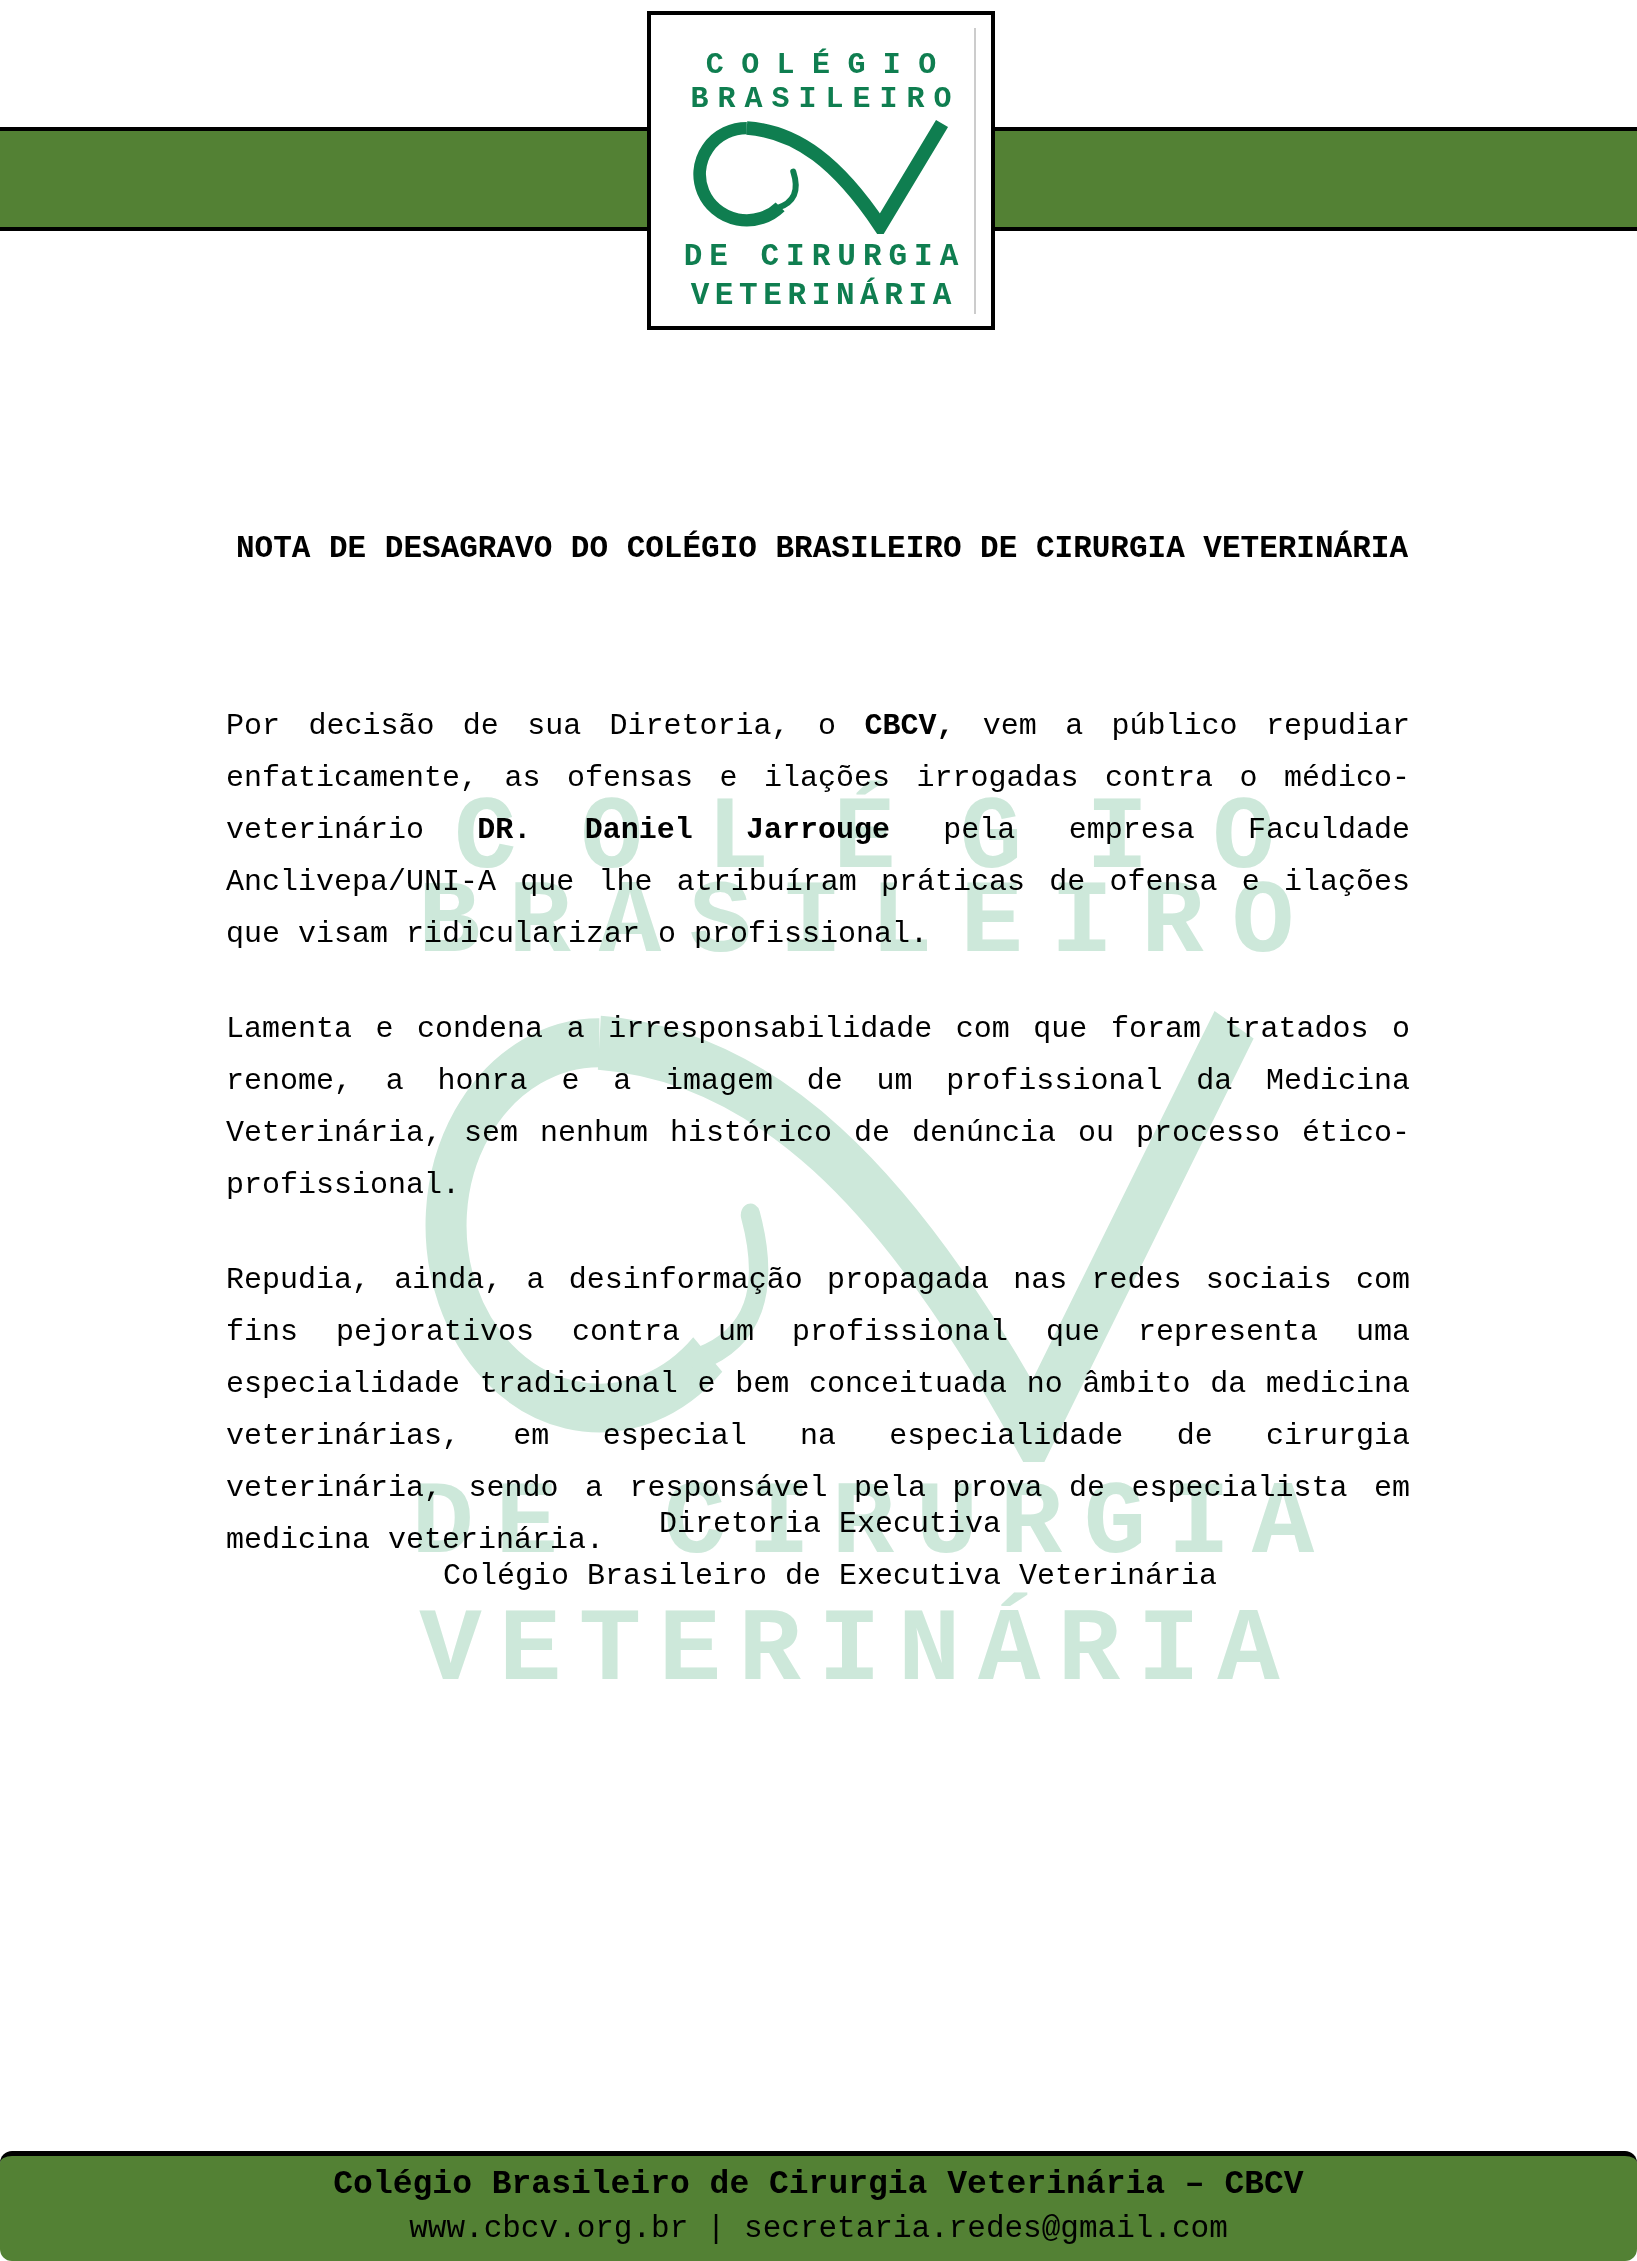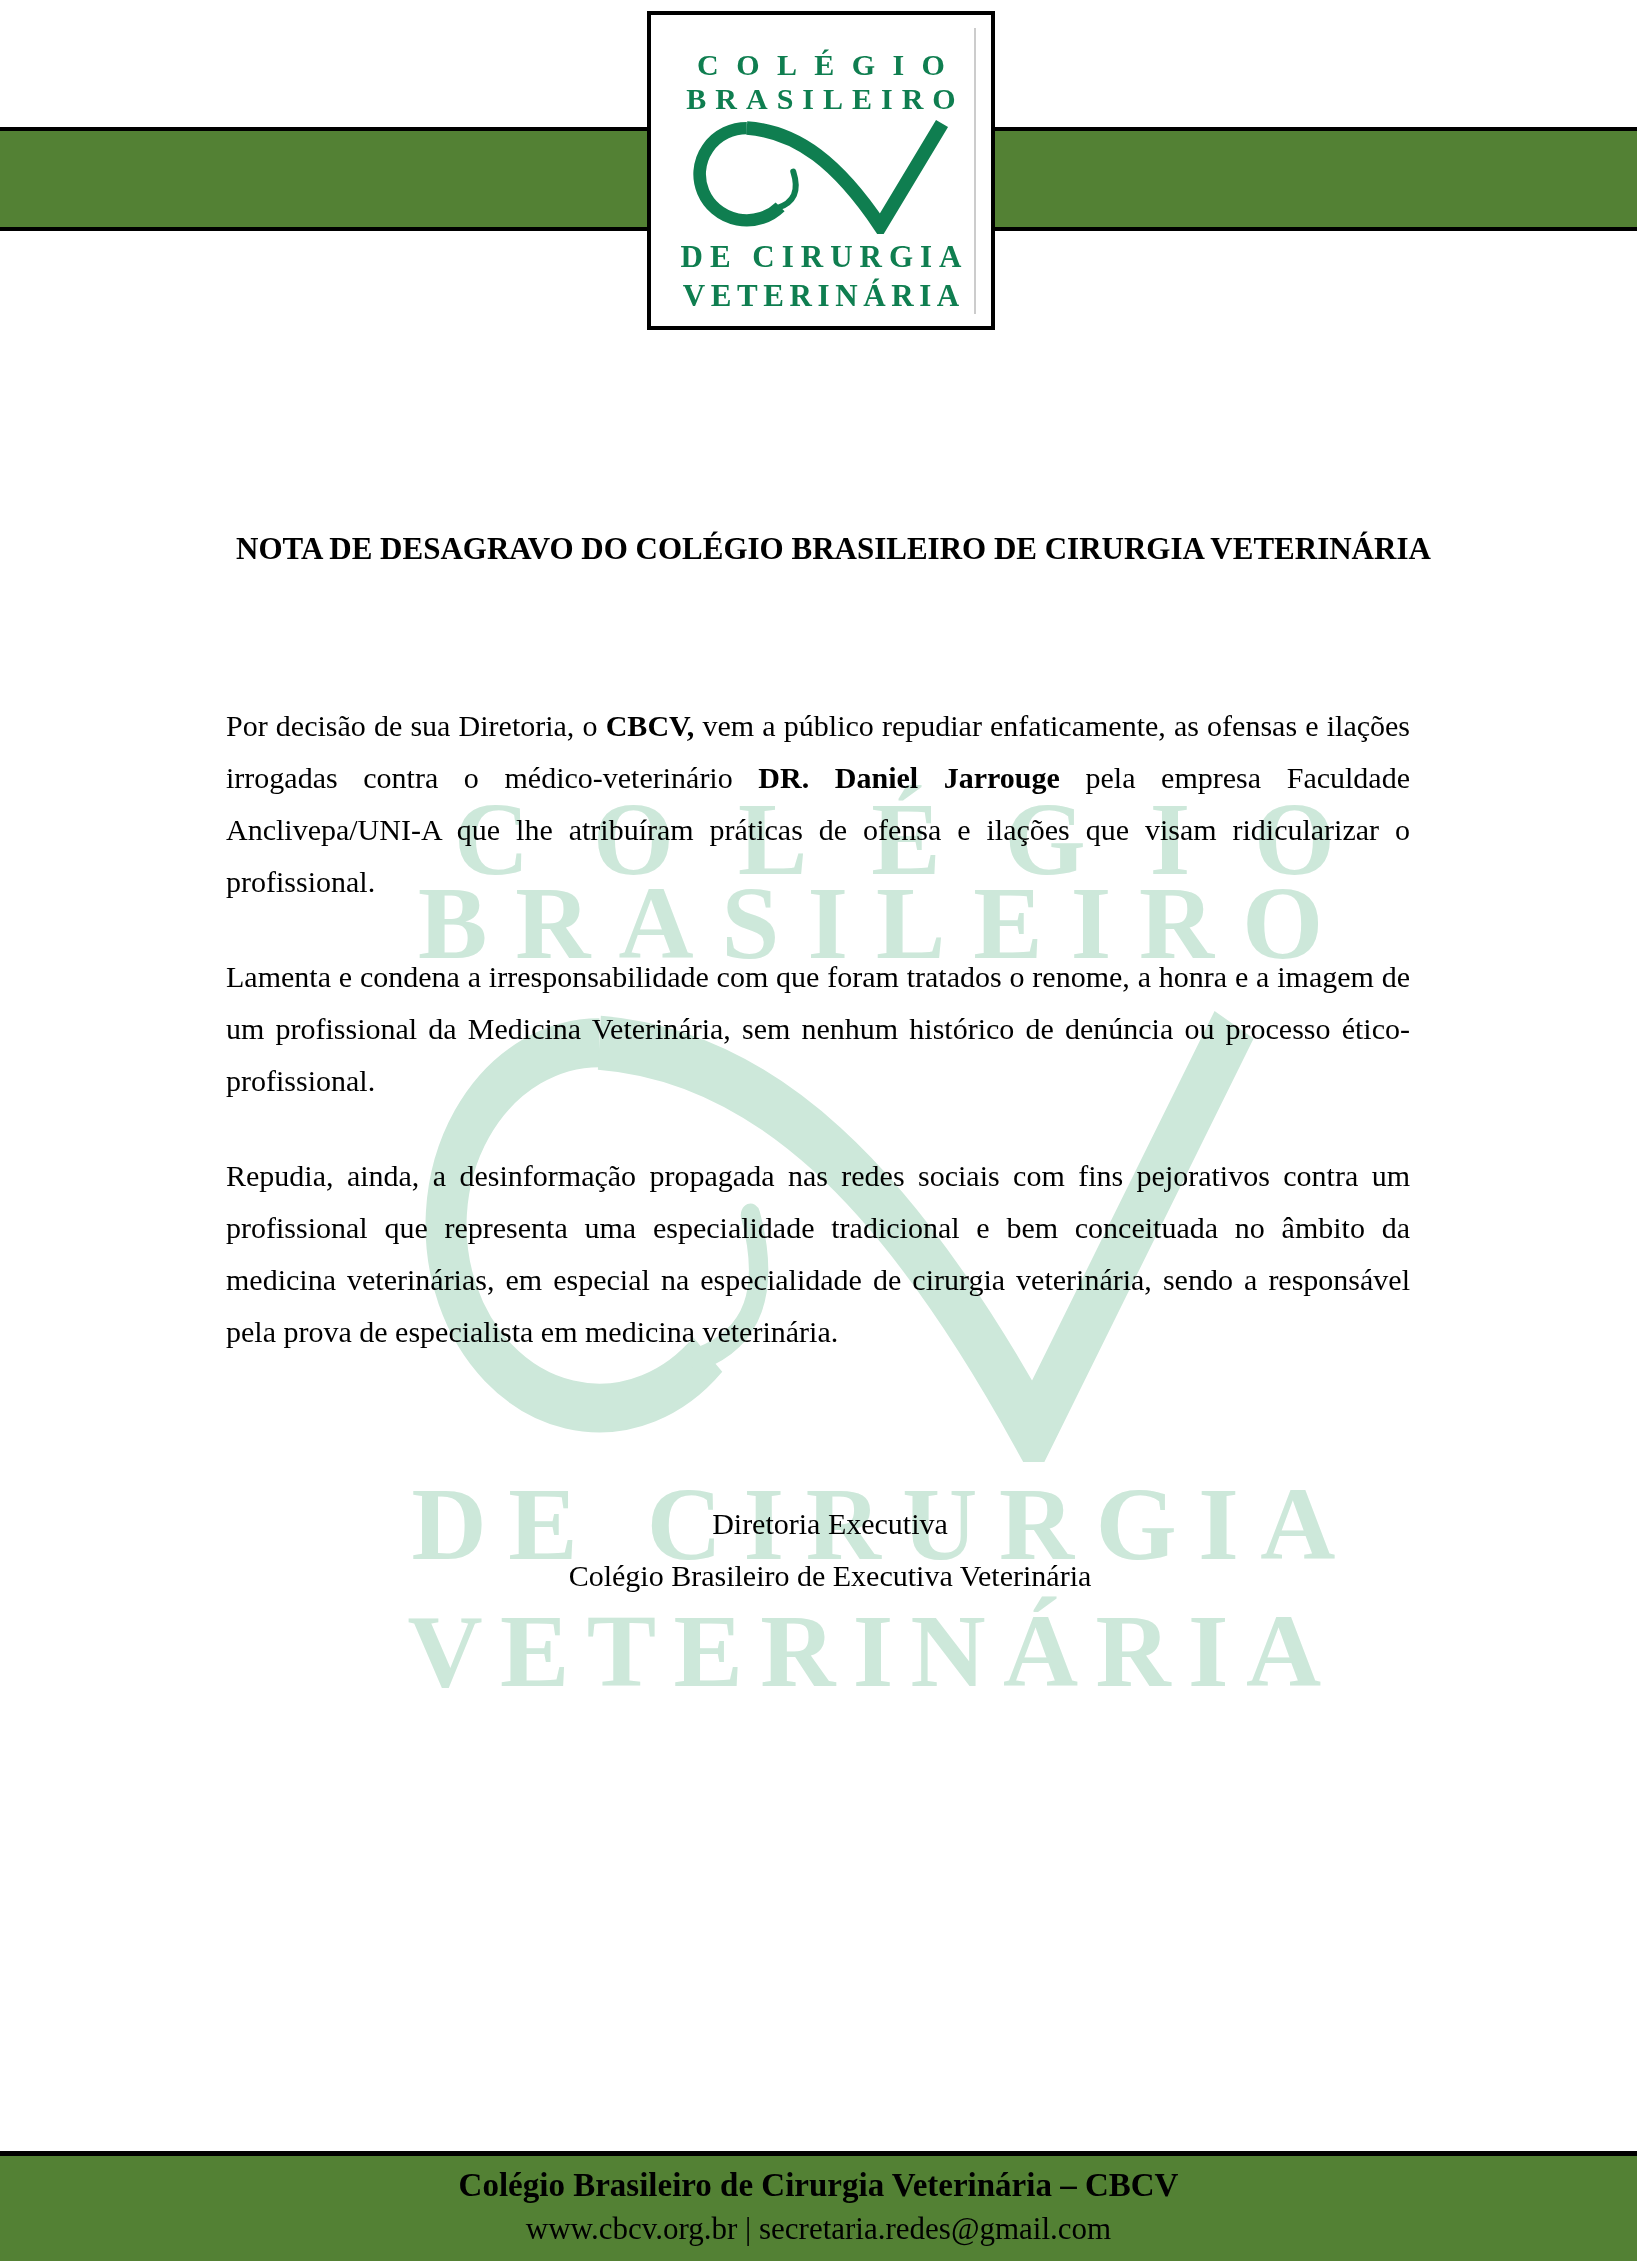--- a/index.html
+++ b/index.html
@@ -1,21 +1,21 @@
 <!DOCTYPE html>
 <html style="--band-green: #538134; --logo-green: #0f7e50; --watermark-mint: #cde8da;font-size:11px"><head>
 <meta charset="utf-8">
 <style>
   html,body{margin:0;padding:0;background:#888;}
   .page{
     position:relative;
     width:1637px;height:2261px;
     background:#ffffff;
     overflow:hidden;
-    font-family:Liberation Serif, serif;
+    font-family:Liberation Mono, monospace;
     color:#000;
   }
   
   .band{
     position:absolute;left:0;top:127px;width:100%;height:104px;
     background:var(--band-green);
     border-top:4.9px solid #000;border-bottom:4.9px solid #000;
     box-sizing:border-box;
     z-index:2;
   }
@@ -57,21 +57,21 @@
   }
   .signature{
     position:absolute;left:12px;width:100%;top:1498px;
     font-size:30px;line-height:52px;text-align:center;
   }
   
   .footer{
     position:absolute;left:0;bottom:0;width:100%;height:110px;
     background:var(--band-green);
     border-top:5.6px solid #000;box-sizing:border-box;
-    text-align:center;z-index:2;
+    text-align:center;z-index:2;border-radius:12px;
   }
   .f1{margin-top:8.4px;font-size:33px;font-weight:bold;line-height:1.3;}
   .f2{margin-top:1.4px;font-size:31px;line-height:1.3;}
   .cv{display:block;}
 </style>
 </head>
 <body>
 
 <div class="page">
 

